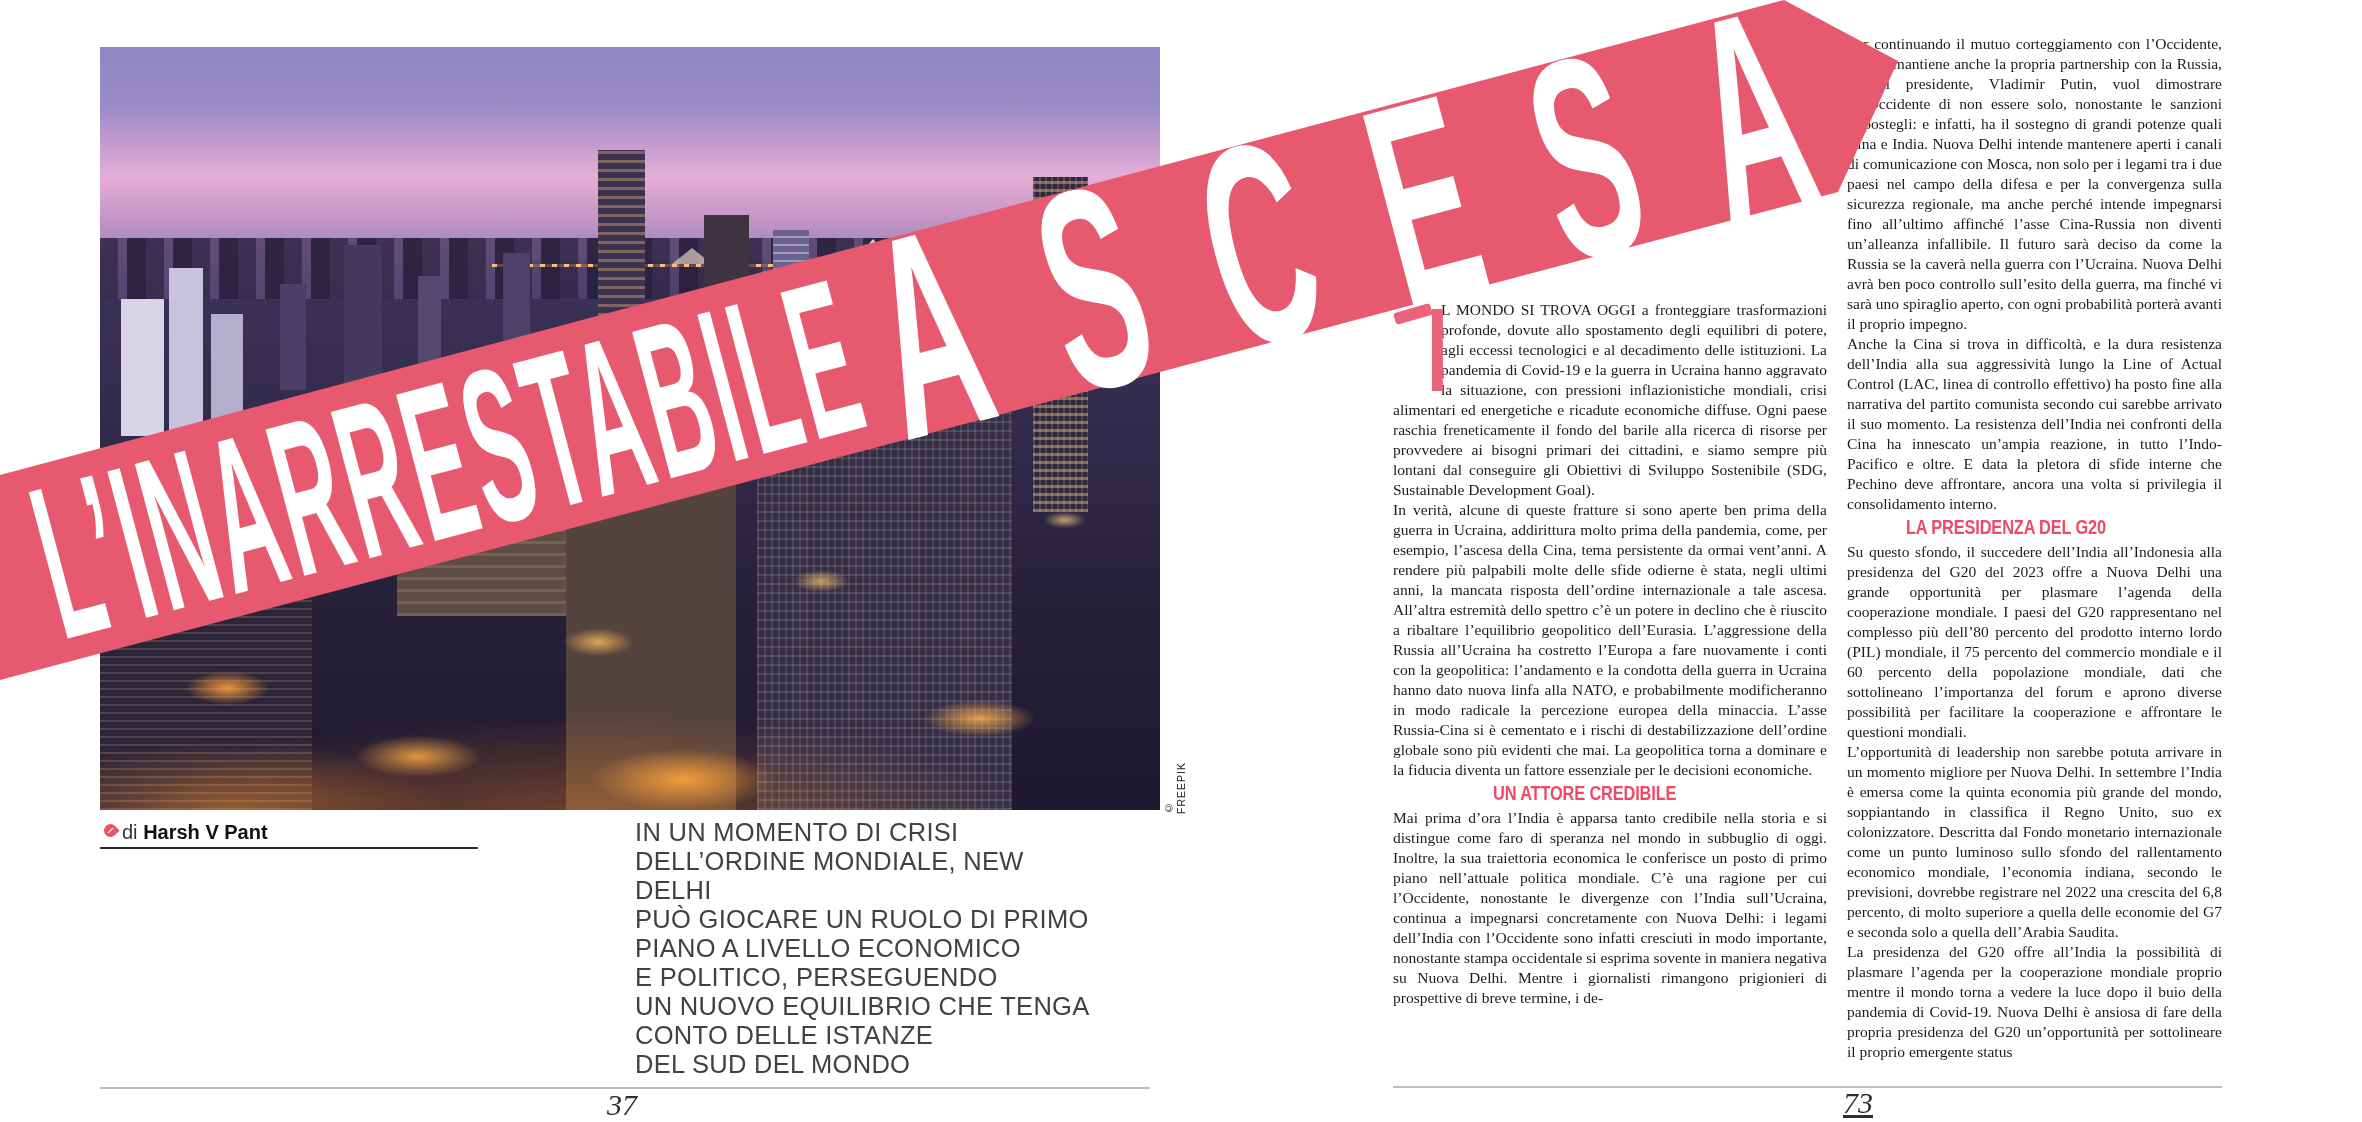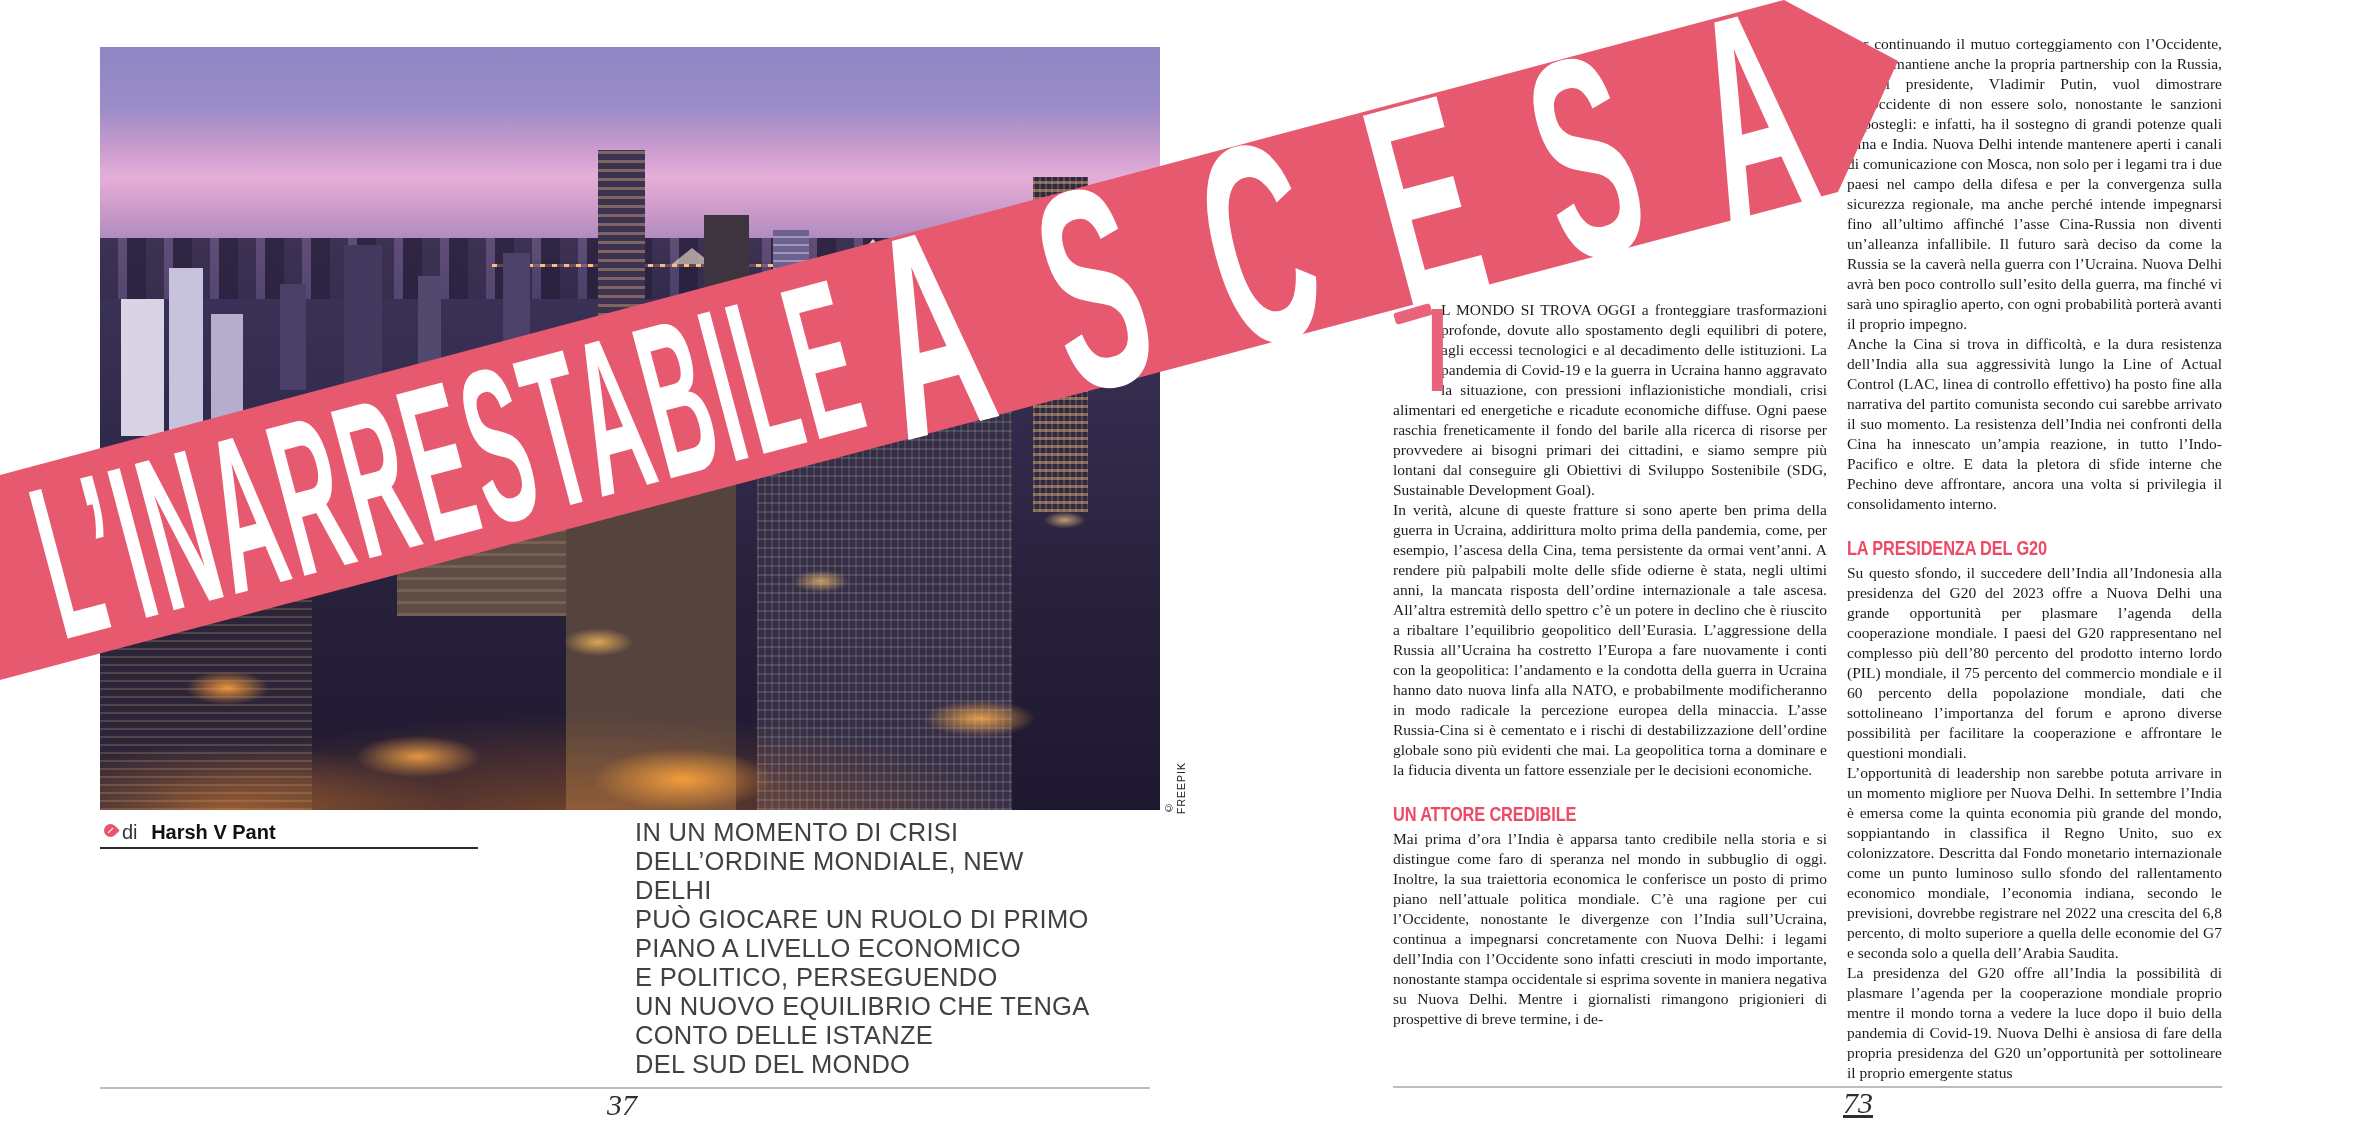--- a/index.html
+++ b/index.html
@@ -62,21 +62,21 @@
 
   .credit{position:absolute;left:1163px;top:750px;height:64px;writing-mode:vertical-rl;
     transform:rotate(180deg);font-size:10.5px;letter-spacing:1px;color:#222;}
 
   
   .ribbon{position:absolute;left:0;top:0;z-index:6;pointer-events:none;}
   .ribbon text{font-family:"Liberation Sans",sans-serif;font-weight:bold;fill:#ffffff;}
 
   
   .byline{position:absolute;left:122px;top:821px;font-size:20px;color:#333;z-index:3;}
-  .byline b{color:#111;margin-left:8px;}
+  .byline b{color:#111;}
   .nib{position:absolute;left:104px;top:824px;width:13px;height:13px;background:#e8536d;
     border-radius:50% 0 50% 50%;transform:rotate(45deg);z-index:3;}
   .nib::after{content:"";position:absolute;left:6px;top:3px;width:1px;height:7px;background:#fff;}
   .byline-rule{position:absolute;left:100px;top:847px;width:378px;height:2px;background:#2a2a2a;z-index:3;}
   .intro{position:absolute;left:635px;top:818px;width:470px;font-size:25.5px;line-height:29px;
     letter-spacing:.3px;color:#414145;white-space:pre-line;z-index:3;}
 
   .folio{position:absolute;font-family:"Liberation Serif",serif;font-style:italic;
     font-size:30px;color:#2e2e2e;}
   .folio.left{left:607px;top:1088px;}
@@ -85,21 +85,21 @@
   .footrule.left{left:100px;top:1087px;width:1050px;}
   .footrule.right{left:1393px;top:1086px;width:829px;}
 
   
   .col{position:absolute;font-family:"Liberation Serif",serif;font-size:15.5px;
     line-height:20px;text-align:justify;color:#1b1b1b;z-index:3;
     hyphens:auto;-webkit-hyphens:auto;}
   .col p{margin:0;}
   #col1{left:1393px;top:300px;width:434px;}
   #col2{left:1847px;top:34px;width:375px;}
-  .subhead{margin:24px 0 4px;text-align:left;}
+  .subhead{margin:3px 0 4px;text-align:center;}
   .subhead span{display:inline-block;font-family:"Liberation Sans",sans-serif;font-weight:bold;
     font-size:21px;color:#ee4a66;letter-spacing:-.2px;transform:scaleX(.78);transform-origin:left;
     white-space:nowrap;}
   .dropfloat{float:left;width:48px;height:99px;position:relative;}
   .dropfloat::before{content:"";position:absolute;left:1px;top:8px;width:38px;height:12px;
     background:#e9647b;transform:rotate(-16deg);border-radius:3px;}
   .dropI{position:absolute;left:28px;top:8px;font-family:"Liberation Sans",sans-serif;
     font-size:118px;line-height:84px;color:#e9647b;}
   .notch{float:left;width:86px;height:150px;shape-outside:polygon(0 0,86px 0,0 150px);
     shape-margin:4px;}

